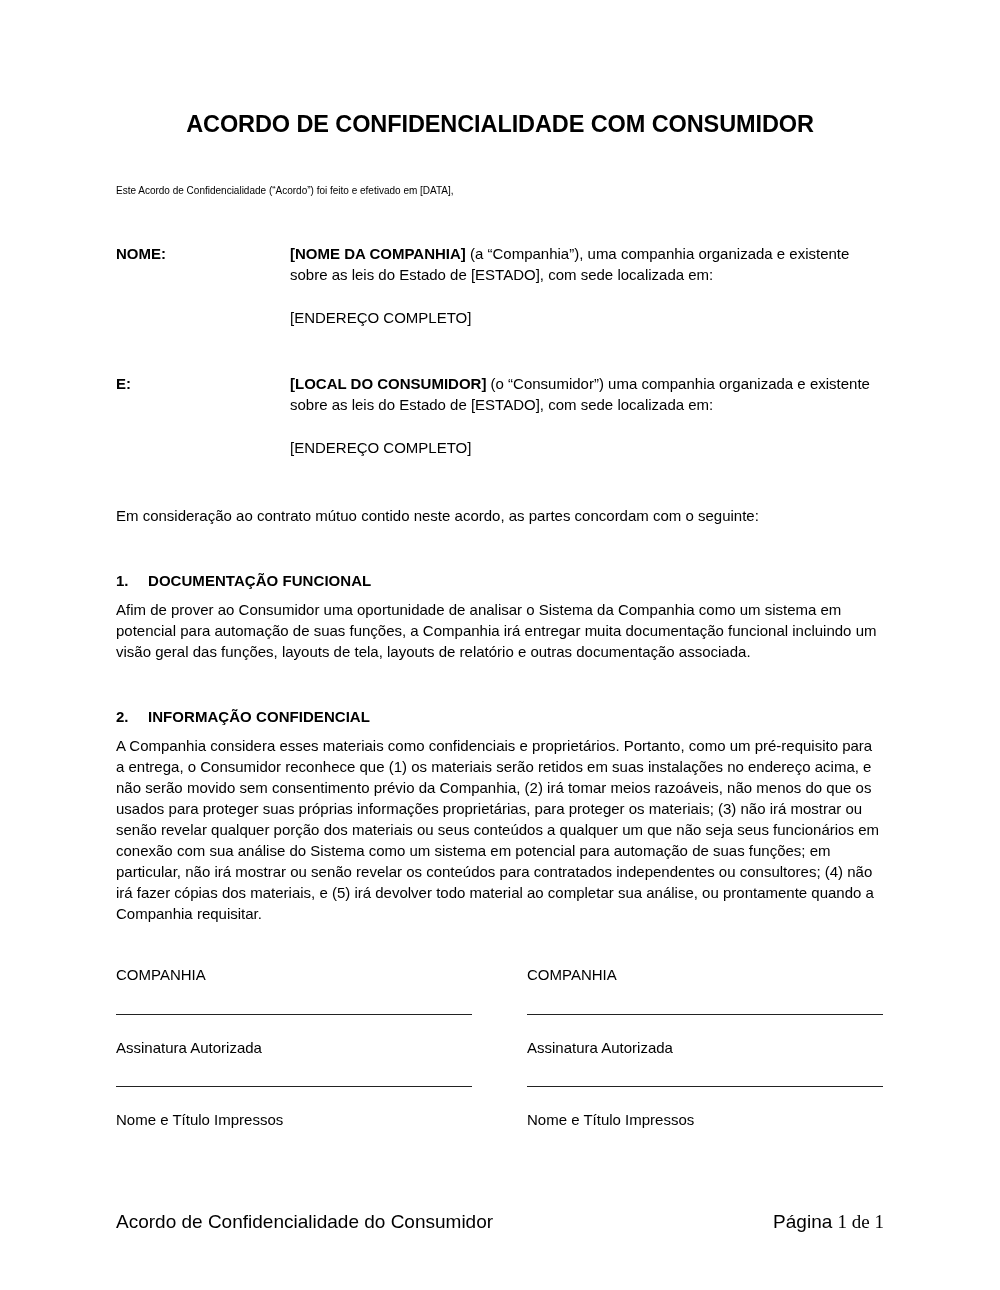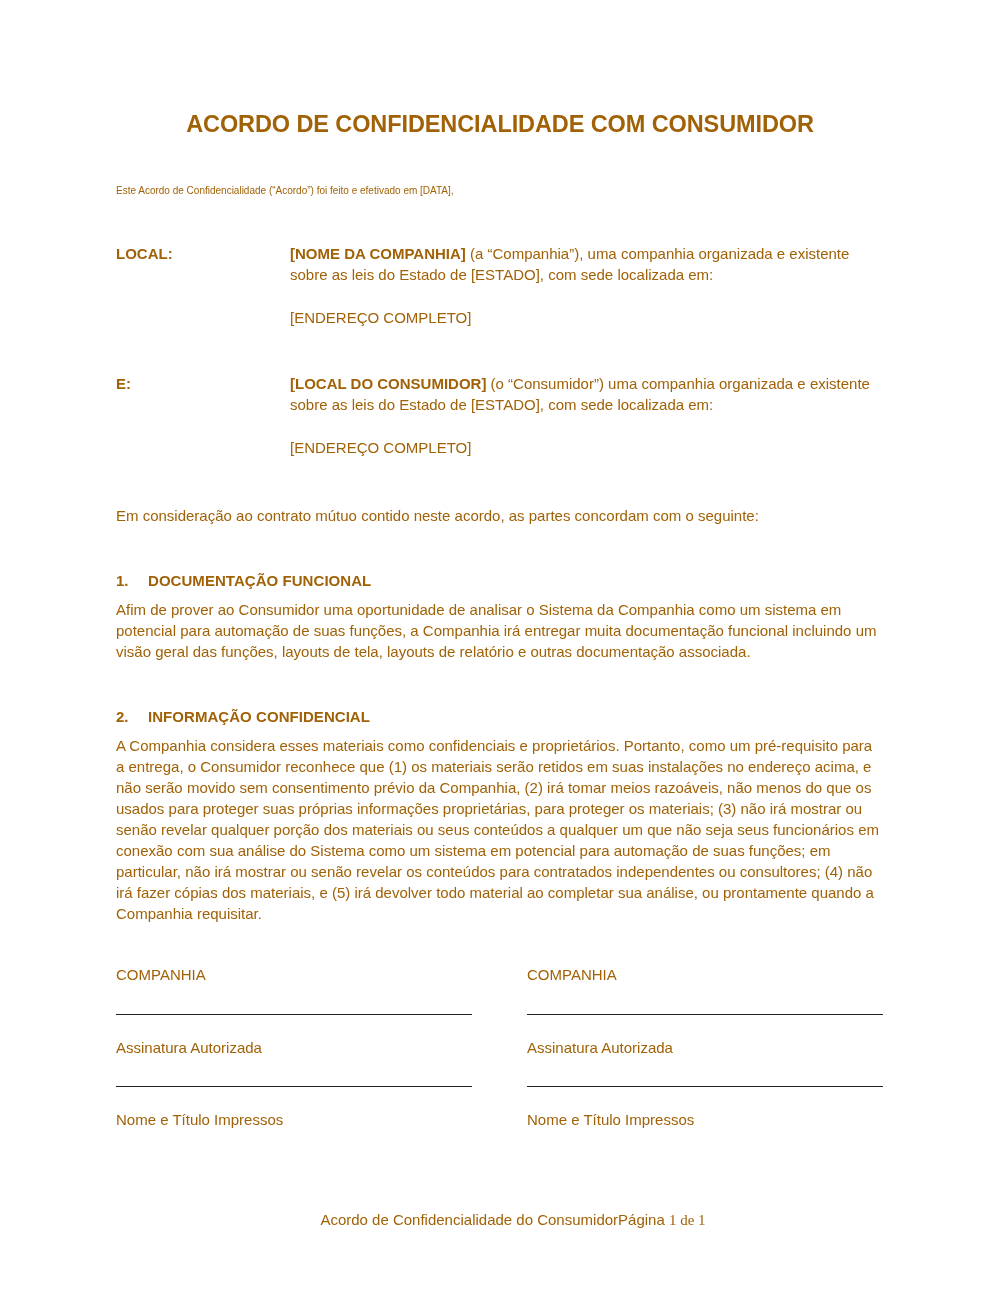--- a/index.html
+++ b/index.html
@@ -5,21 +5,21 @@
   html, body {
     margin: 0;
     padding: 0;
     background: #ffffff;
   }
   .page {
     position: relative;
     width: 1000px;
     height: 1290px;
     background: #ffffff;
-    color: #a16207;
+    color: #000000;
     font-family: "Liberation Sans", sans-serif;
     font-size: 15px;
     line-height: 1.40;
     overflow: hidden;
   }
   .content {
     position: absolute;
     left: 116px;
     top: 0;
     width: 768px;
@@ -117,41 +117,40 @@
   }
   .sig-block-2 .sig-rule { margin-top: 28px; }
 
   
   .footer {
     position: absolute;
     left: 116px;
     top: 1209px;
     width: 768px;
     display: flex;
-    justify-content: center;
+    justify-content: space-between;
     align-items: baseline;
-    font-size: 15px;
-    margin-left: 13px;
+    font-size: 19px;
   }
   .footer-page .pg-num {
     font-family: "Liberation Serif", serif;
   }
 </style>
 </head>
 <body>
 
 <div class="page">
   <div class="content">
 
     <h1 class="doc-title">ACORDO DE CONFIDENCIALIDADE COM CONSUMIDOR</h1>
 
     <p class="intro">Este Acordo de Confidencialidade (“Acordo”) foi feito e efetivado em [DATA],</p>
 
     <div class="party party-entre">
-      <div class="party-label">LOCAL:</div>
+      <div class="party-label">NOME:</div>
       <div class="party-body">
         <div><b>[NOME DA COMPANHIA]</b><span> (a “Companhia”), uma companhia organizada e existente sobre as leis do Estado de [ESTADO], com sede localizada em:</span></div>
         <div class="party-addr">[ENDEREÇO COMPLETO]</div>
       </div>
     </div>
 
     <div class="party party-e">
       <div class="party-label">E:</div>
       <div class="party-body">
         <div><b>[LOCAL DO CONSUMIDOR]</b><span> (o “Consumidor”) uma companhia organizada e existente sobre as leis do Estado de [ESTADO], com sede localizada em:</span></div>

